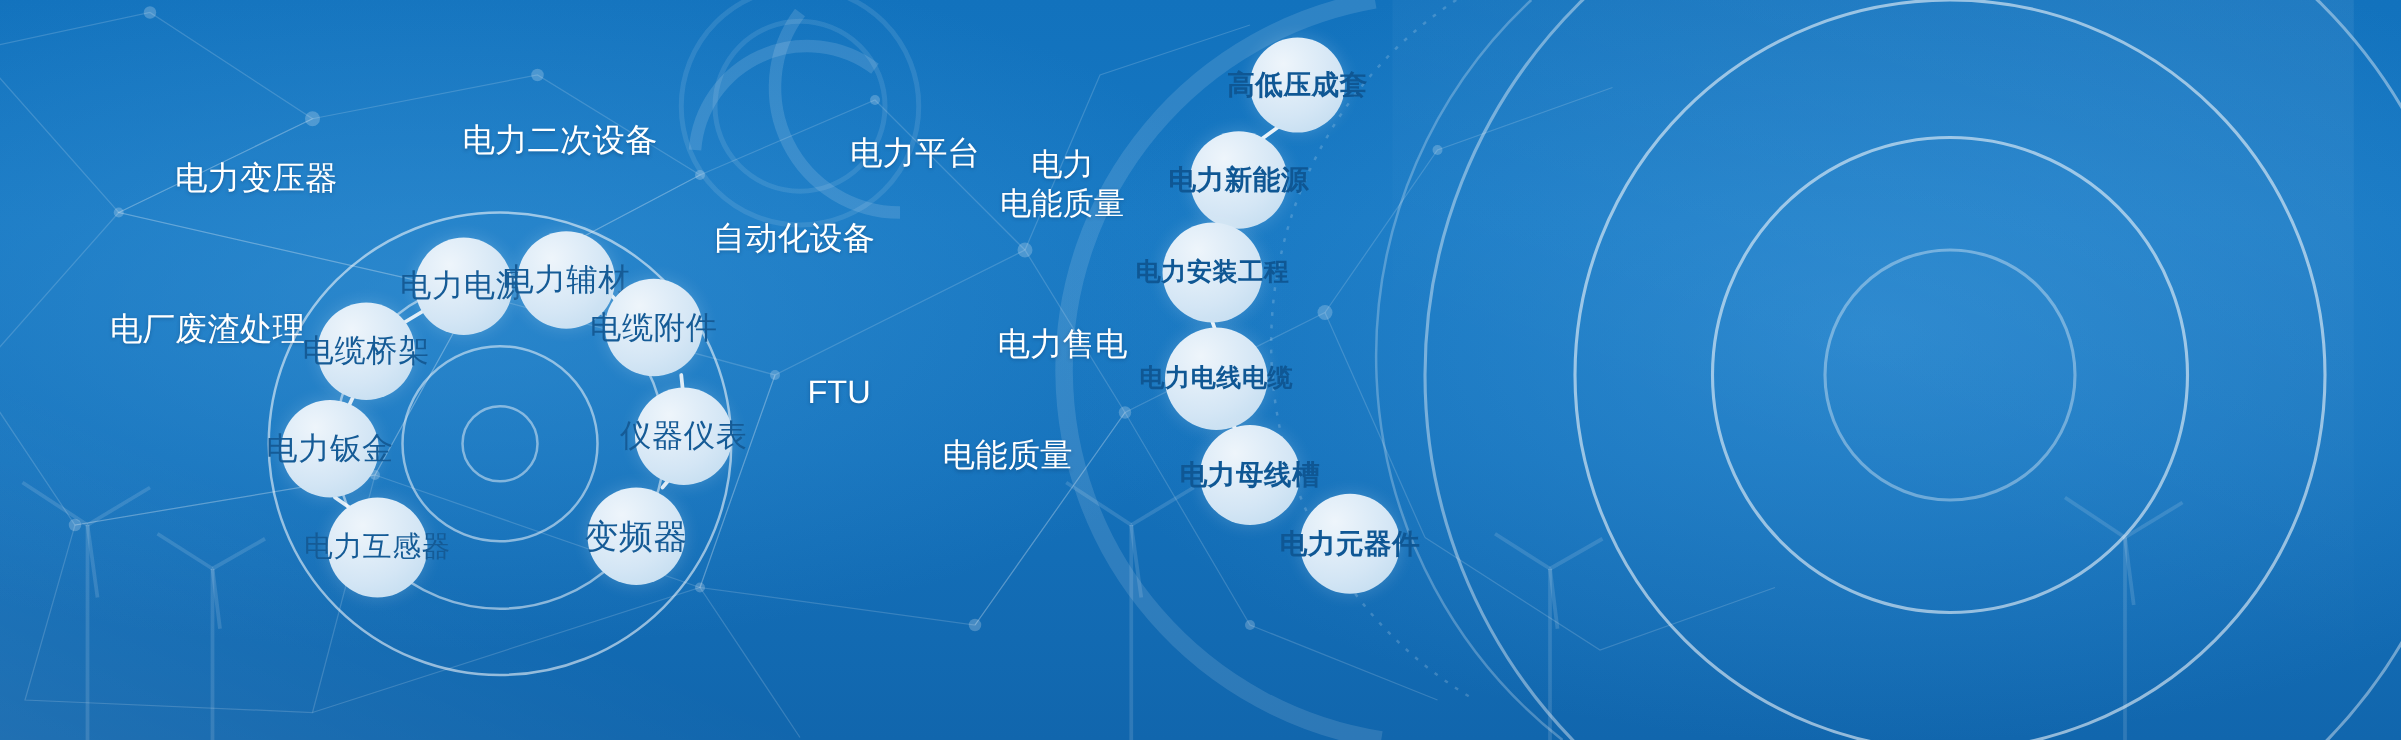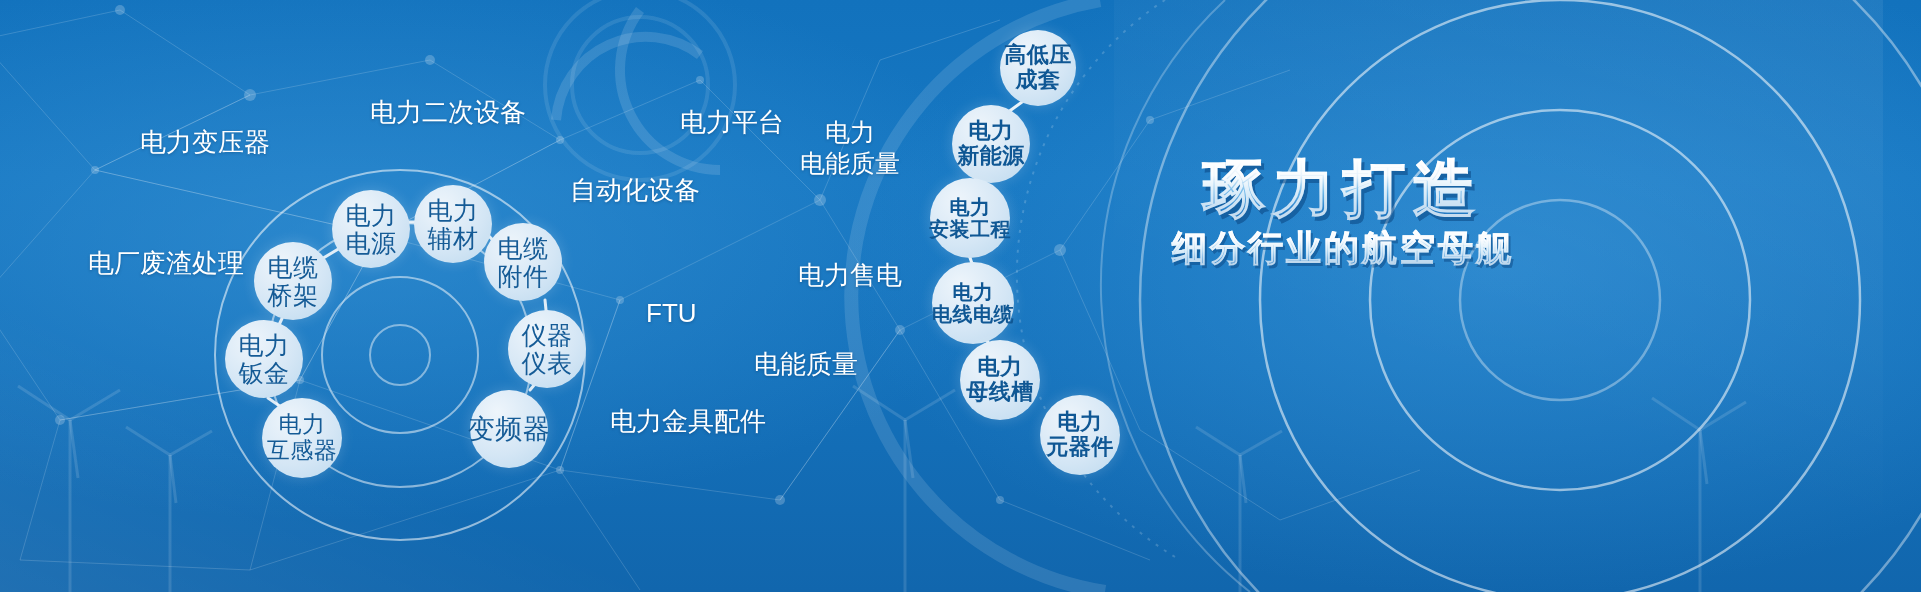--- a/index.html
+++ b/index.html
@@ -28,21 +28,21 @@
   .sweep2{
     position:absolute;right:2%;top:-10%;width:40%;height:120%;
     background:linear-gradient(200deg, rgba(255,255,255,0.07) 0%, rgba(255,255,255,0) 60%);
     pointer-events:none;
   }
 
   
   .node{
     position:absolute;
     border-radius:50%;
-    display:flex;flex-direction:column;align-items:center;justify-content:center;
+    display:flex;flex-direction:row;align-items:center;justify-content:center;
     text-align:center;
     color:#10548f;
     line-height:1.12;
     box-shadow:0 0 14px rgba(255,255,255,0.18);
     background:radial-gradient(circle at 35% 28%, #eef5fb 0%, #d4e6f5 58%, #bcd9ee 100%);
     user-select:none;
   }
   .node span{display:block;white-space:nowrap;}
 
   .node.left{font-size:25px;font-weight:400;letter-spacing:.5px;color:#155b96;}
@@ -304,27 +304,22 @@
   <div class="label" style="left:88px;top:248px;">电厂废渣处理</div>
 
   <div class="label" style="left:680px;top:107px;">电力平台</div>
 
   <div class="label" style="left:570px;top:175px;">自动化设备</div>
 
   <div class="label" style="left:646px;top:278px;margin-top:20px;">FTU</div>
 
   <div class="label" style="left:754px;top:349px;">电能质量</div>
 
-  <div class="label" style="left:610px;top:406px;">电力金具配件</div>
 
   <div class="label" style="left:798px;top:260px;">电力售电</div>
 
   <div class="label two-line" style="left:790px;top:117px;width:120px;font-size:25px;">
     <div>电力</div>
     <div>电能质量</div>
   </div>
 
-  <div id="headline">
-    <div class="hl-main">琢力打造</div>
-    <div class="hl-sub">细分行业的航空母舰</div>
-  </div>
 
 </div>
 
 </body></html>

